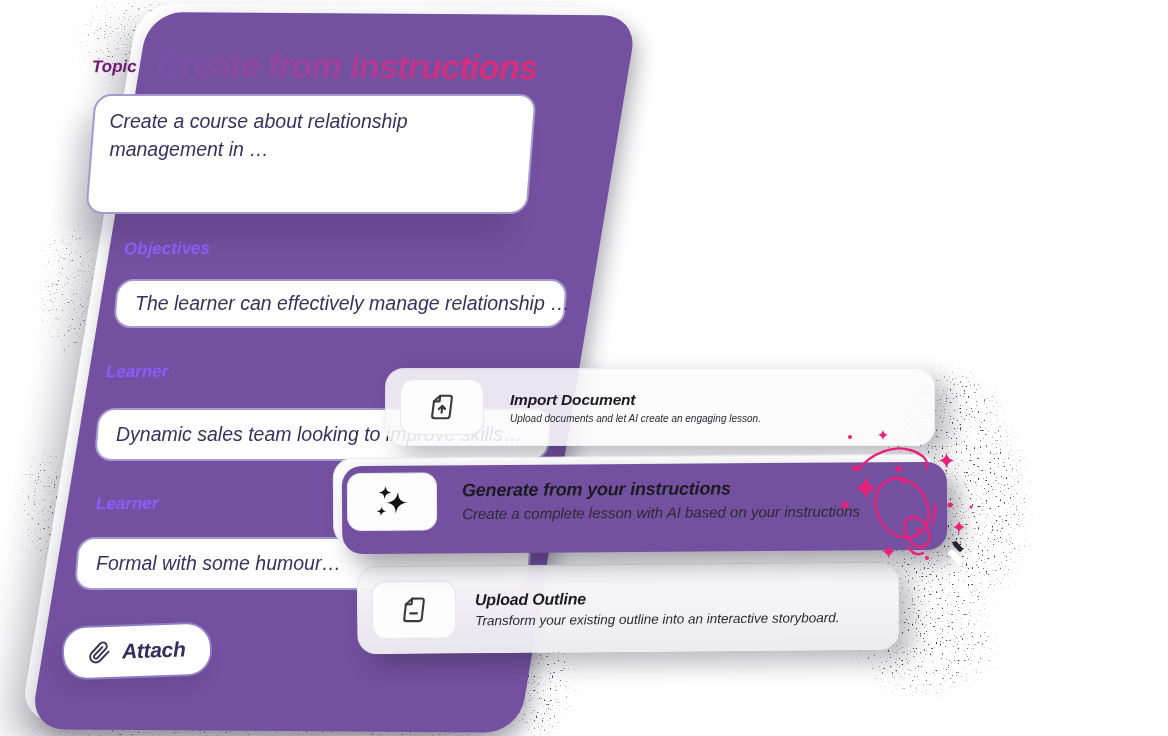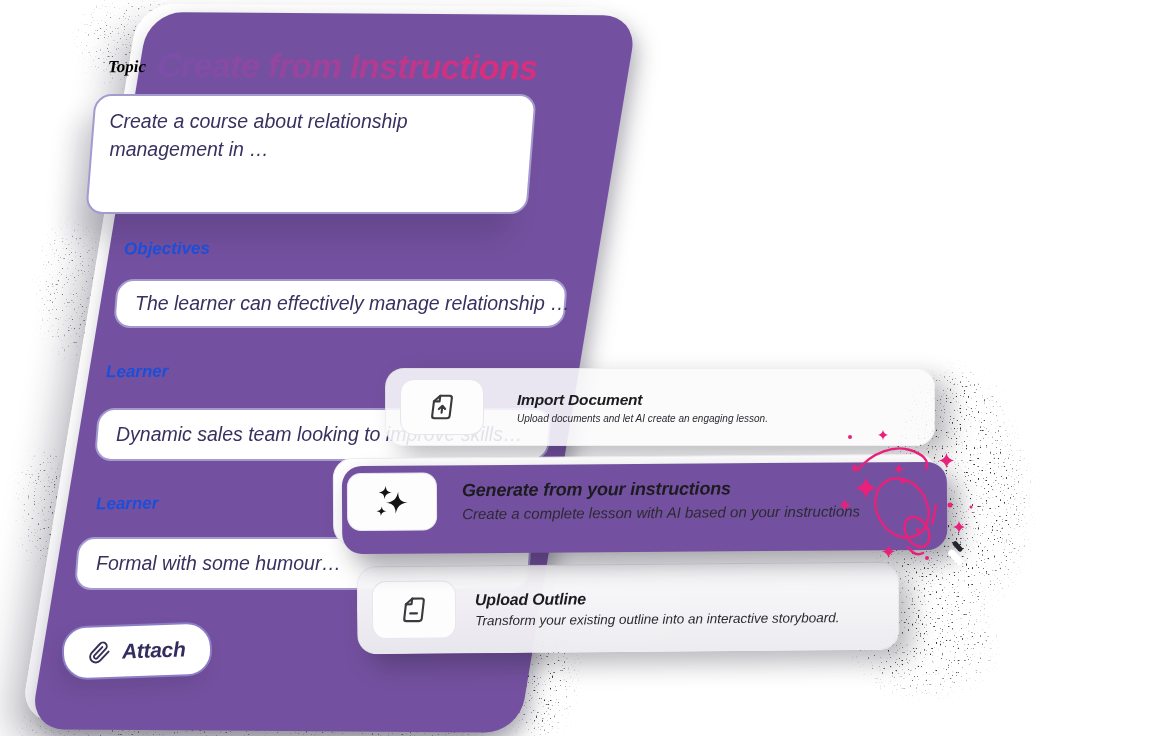--- a/index.html
+++ b/index.html
@@ -30,24 +30,24 @@
     position:absolute;left:157px;top:26px;z-index:2;
     font-style:italic;font-weight:700;font-size:34px;line-height:1;
     letter-spacing:-0.6px;
     background:linear-gradient(92deg,#7B4FA8 5%,#A1419A 45%,#D92E7D 85%);
     -webkit-background-clip:text;background-clip:text;color:transparent;
     transform:rotate(0.4deg);
   }
   
   .field-label{
     position:absolute;z-index:2;
-    font-style:italic;font-weight:700;font-size:17px;color:#1d4ed8;
+    font-style:italic;font-weight:700;font-size:17px;color:#8b5cf6;
     transform:rotate(-0.5deg);
   }
-  .lbl-topic{left:108px;top:57px;color:#000000;font-family:Liberation Serif, serif;}
+  .lbl-topic{left:92px;top:57px;color:#701a75;}
   .lbl-objectives{left:124px;top:239px;}
   .lbl-learner1{left:106px;top:362px;}
   .lbl-learner2{left:96px;top:494px;}
   
   .input-box{
     position:absolute;z-index:2;background:#ffffff;
     border:2px solid #A49AD0;border-radius:17px;
     transform:skewX(-4.5deg);display:flex;align-items:center;
   }
   .input-text{
@@ -84,21 +84,21 @@
   .option-texts{display:flex;flex-direction:column;gap:4px;}
   .option-title{font-style:italic;font-weight:700;color:#1B1B20;letter-spacing:-0.2px;}
   .option-desc{font-style:italic;font-weight:500;color:#2B2B31;}
   .card-import{
     left:385px;top:368px;width:548px;height:76px;z-index:3;
     background:rgba(250,250,252,0.88);
     border:1px solid rgba(20,20,30,0.05);
     box-shadow:14px 10px 24px rgba(25,22,38,0.30);
   }
   .card-import .option-icon-box{width:82px;height:54px;margin-left:14px;}
-  .card-import .option-texts{margin-left:33px;}
+  .card-import .option-texts{margin-left:26px;}
   .card-import .option-title{font-size:15.5px;}
   .card-import .option-desc{font-size:10px;}
   .card-generate{
     left:333px;top:456px;width:603px;height:86px;z-index:4;
     background:#ffffff;border:1px solid #F0EEF4;border-radius:20px;
     transform:rotate(-0.4deg);
   }
   .card-generate::before{
     content:"";position:absolute;inset:-1px;z-index:-1;border-radius:20px;
     background:#7451A0;transform:translate(9px,8px);

